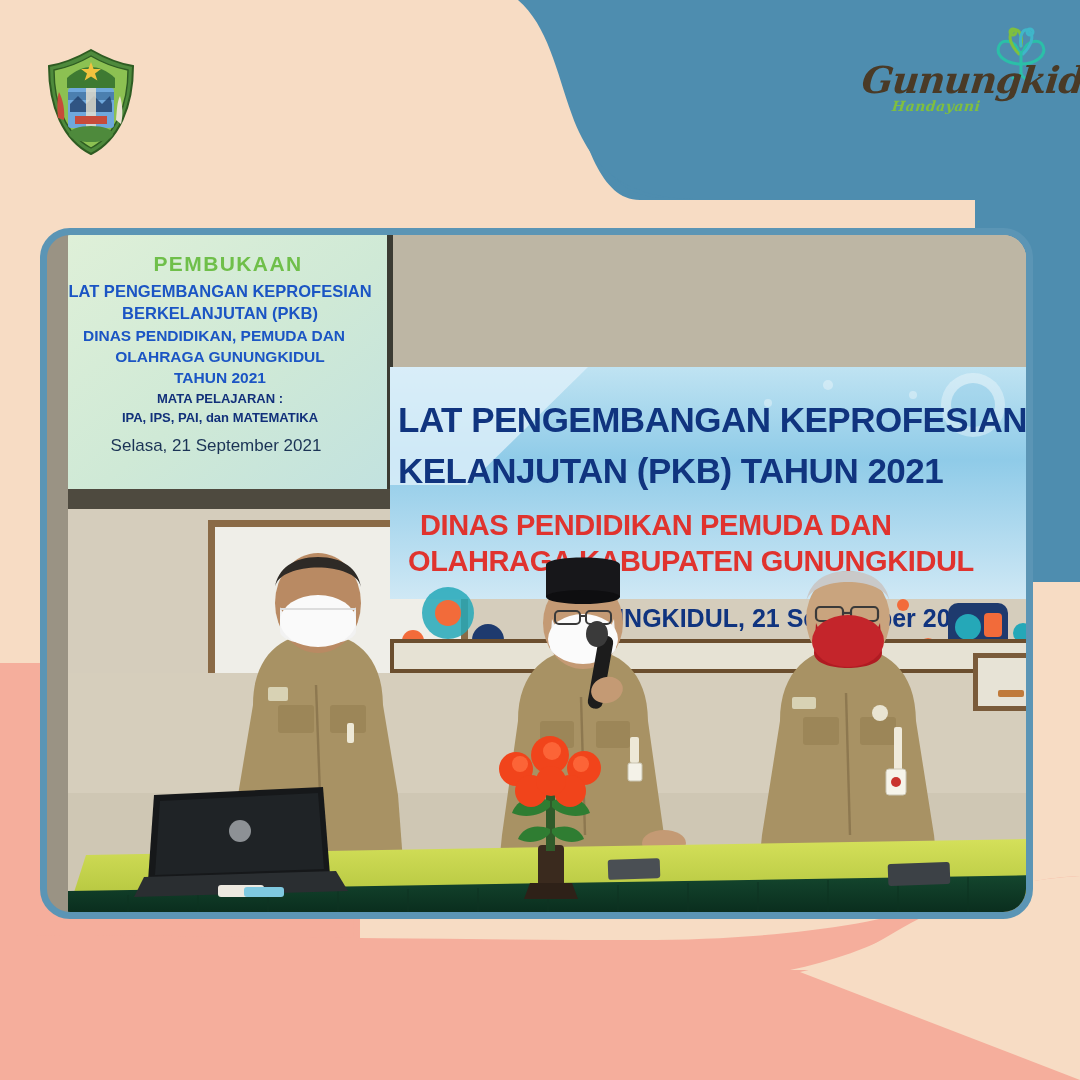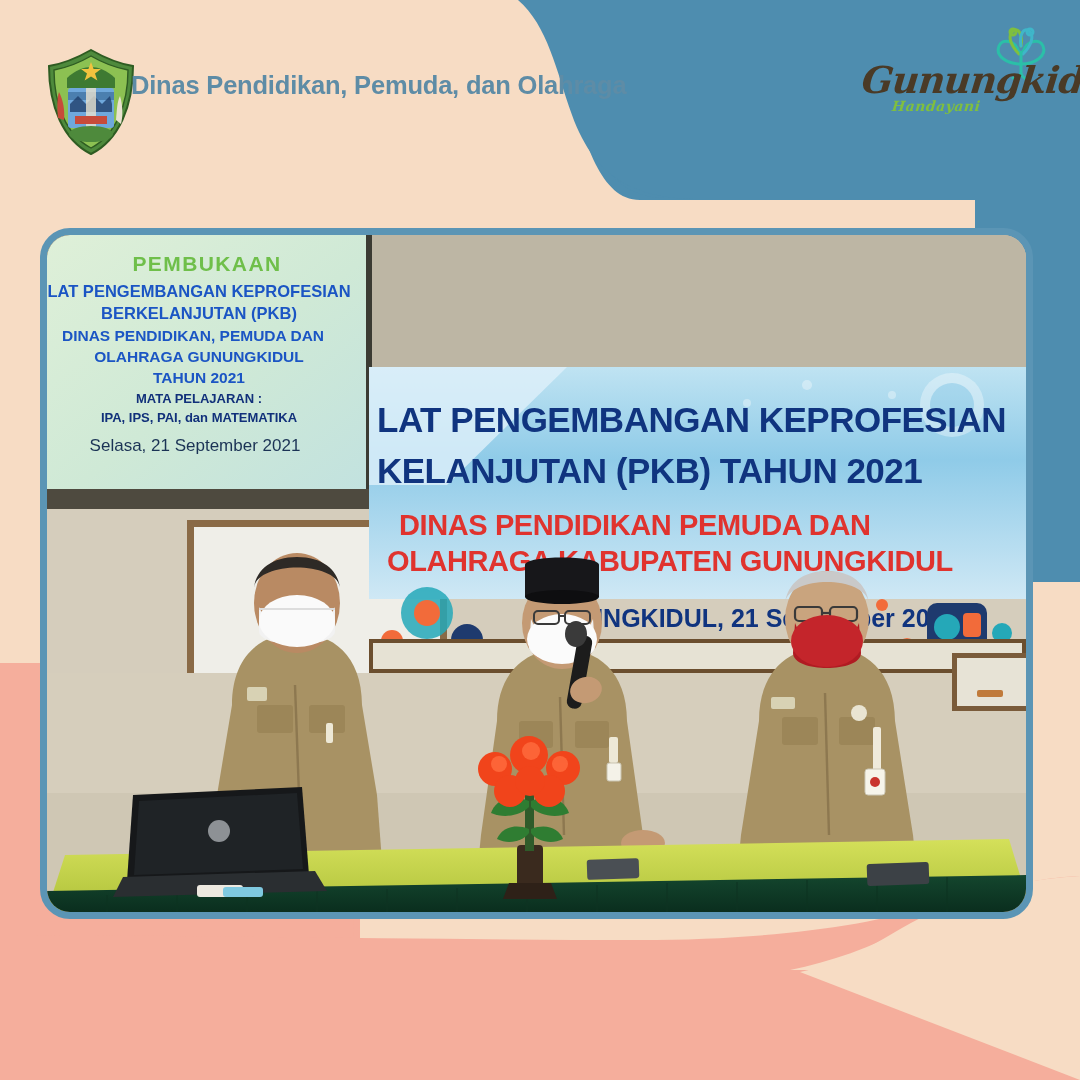--- a/index.html
+++ b/index.html
@@ -41,21 +41,21 @@
   }
   .gk-orn{position:absolute;left:123px;top:-16px;width:72px;height:62px;}
 
   
   .photo-frame{
     position:absolute;left:40px;top:228px;width:993px;height:691px;
     border:7px solid #5B95B5;border-radius:30px;
     box-sizing:border-box;overflow:hidden;background:#9a9384;
     z-index:6;
   }
-  .photo{position:absolute;inset:0;overflow:hidden;}
+  .photo{position:absolute;inset:0;overflow:hidden;margin-left:21px;}
   .photo svg{display:block;width:979px;height:677px;}
 
   
   .footer{position:absolute;left:0;top:940px;width:1080px;height:140px;z-index:8;}
 </style>
 </head>
 <body>
 
 <div id="poster">
 
@@ -112,21 +112,20 @@
         <path d="M25,56 L33,48 L41,56 L49,48 L57,56 L65,48 L67,56 L67,64 L25,64 Z" fill="#1B3A66" opacity="0.75"></path>
         <rect x="41" y="40" width="10" height="40" fill="#E8E2D0" opacity="0.8"></rect>
         <path d="M30,68 L62,68 L62,76 L30,76 Z" fill="#C74B3A"></path>
         <path d="M14,44 C18,52 20,62 19,72 L13,70 C12,60 12,50 14,44 Z" fill="#C74B3A"></path>
         <path d="M75,48 C78,58 78,68 76,76 L71,72 C72,62 72,54 75,48 Z" fill="#E8E2D0"></path>
         <ellipse cx="46" cy="86" rx="22" ry="8" fill="#4E8A3C"></ellipse>
       </svg>
     </div>
 
     <div class="dept-title">
-      <span class="l1">Dinas Pendidikan, Pemuda, dan Olahraga</span>
     </div>
 
     <div class="gk-logo">
       <div class="gk-orn">
         <svg viewBox="0 0 72 62" xmlns="http://www.w3.org/2000/svg">
           <g fill="none" stroke-width="3" stroke-linecap="round">
             <path d="M36,40 C22,40 10,32 14,22 C17,14 30,16 34,28" stroke="#2BBFA8"></path>
             <path d="M36,40 C50,40 62,32 58,22 C55,14 42,16 38,28" stroke="#2BBFA8"></path>
             <path d="M34,30 C26,22 22,12 28,7 C33,3 38,10 36,22" stroke="#7FBF3F"></path>
             <path d="M38,30 C46,22 50,12 44,7 C39,3 34,10 36,22" stroke="#3FB6C9"></path>

